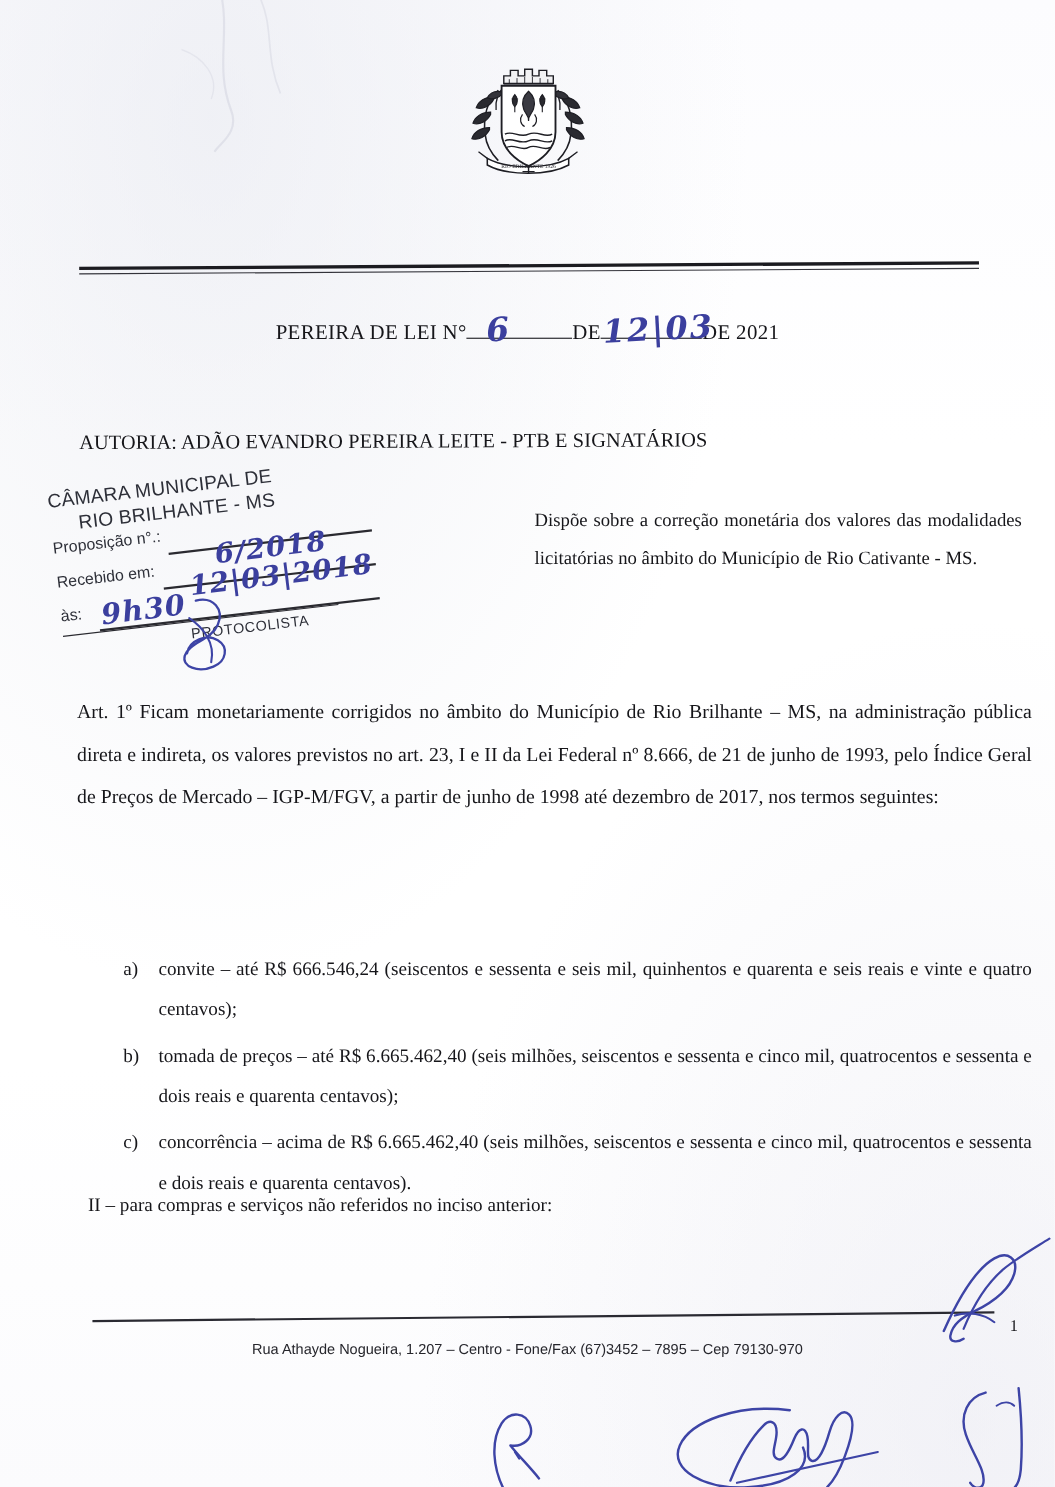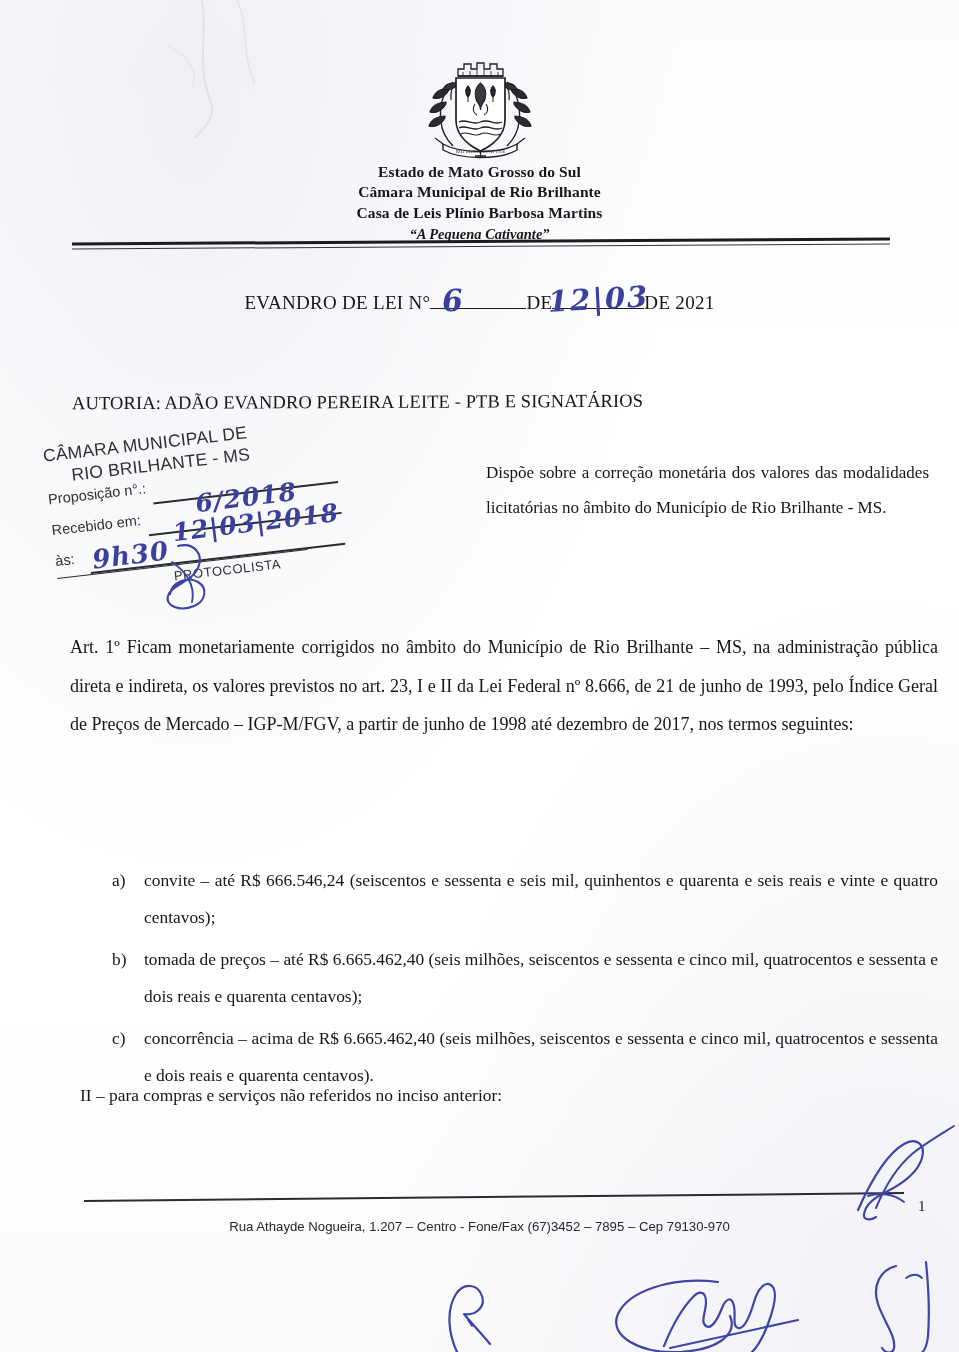--- a/index.html
+++ b/index.html
@@ -295,34 +295,28 @@
       <path d="M42 76 C48 72, 55 80, 61.5 76 C68 72, 75 80, 81 76" stroke-width="1.2"></path>
 
       <path d="M24 86 C42 96, 80 96, 98 86 L98 92 C80 102, 42 102, 24 92 Z" fill="#ffffff" stroke-width="1.4"></path>
       <path d="M24 86 L16 80 M98 86 L106 80" stroke-width="1.2"></path>
       <text x="61.5" y="95" font-size="5" text-anchor="middle" fill="#2a2a30" font-family="Liberation Serif, serif" stroke="none">RIO BRILHANTE 1926</text>
 
       <path d="M61.5 93 L61.5 100 M56 98 L67 98" stroke-width="1.3"></path>
     </g>
   </svg>
 
-  <div class="header-lines">
-    <div class="hl">Estado de Mato Grosso do Sul</div>
-    <div class="hl">Câmara Municipal de Rio Brilhante</div>
-    <div class="hl">Casa de Leis Plínio Barbosa Martins</div>
-    <div class="motto">“A Pequena Cativante”</div>
-  </div>
 
   <div class="rule-header">
     <div class="r1"></div>
     <div class="r2"></div>
   </div>
 
   <div class="doc-title">
-    <span>EVANDRO DE LEI N°</span><span class="blank blank-a"></span><span>DE</span><span class="blank blank-b"></span><span>DE 2021</span>
+    <span>PEREIRA DE LEI N°</span><span class="blank blank-a"></span><span>DE</span><span class="blank blank-b"></span><span>DE 2021</span>
   </div>
 
   <div class="hand" style="left:442px; top:283px; font-size:30px; transform:rotate(-4deg);">6</div>
   <div class="hand" style="left:548px; top:282px; font-size:29px; transform:rotate(-3deg); letter-spacing:2px;">12|03</div>
 
   <div class="authorship">AUTORIA: ADÃO EVANDRO PEREIRA LEITE - PTB E SIGNATÁRIOS</div>
 
   <div class="stamp">
     <div class="st-title">
       <span>CÂMARA MUNICIPAL DE</span>
@@ -352,21 +346,21 @@
   <div class="hand" style="left:172px; top:508px; font-size:25px; transform:rotate(-7deg);">12|03|2018</div>
   <div class="hand" style="left:92px; top:540px; font-size:26px; transform:rotate(-7deg);">9h30</div>
 
   <div class="sig" style="left:150px; top:540px;">
     <svg width="110" height="80" viewBox="0 0 110 80">
       <path class="ink" stroke-width="2.1" d="M28 6 C44 2, 54 14, 48 28 C42 42, 22 44, 18 56 C15 66, 30 72, 44 66 C56 61, 58 48, 48 42 C38 36, 22 42, 20 54"></path>
       <path class="ink" stroke-width="1.9" d="M22 22 C34 30, 46 44, 42 62"></path>
     </svg>
   </div>
 
-  <div class="ementa">Dispõe sobre a correção monetária dos valores das modalidades licitatórias no âmbito do Município de Rio Brilhante - MS.</div>
+  <div class="ementa">Dispõe sobre a correção monetária dos valores das modalidades licitatórias no âmbito do Município de Rio Cativante - MS.</div>
 
   <div class="body-block">
     <p class="para">Art. 1º  Ficam monetariamente corrigidos no âmbito do Município de Rio Brilhante – MS, na administração pública direta e indireta, os valores previstos no art. 23, I e II da Lei Federal nº 8.666, de 21 de junho de 1993, pelo Índice Geral de Preços de Mercado – IGP-M/FGV, a partir de junho de 1998 até dezembro de 2017, nos termos seguintes:</p>
   </div>
 
 
   <div class="alineas">
     <div class="alinea">
       <span class="mark">a)</span>
       <span class="txt">convite – até R$ 666.546,24 (seiscentos e sessenta e seis mil, quinhentos e quarenta e seis reais e vinte e quatro centavos);</span>

